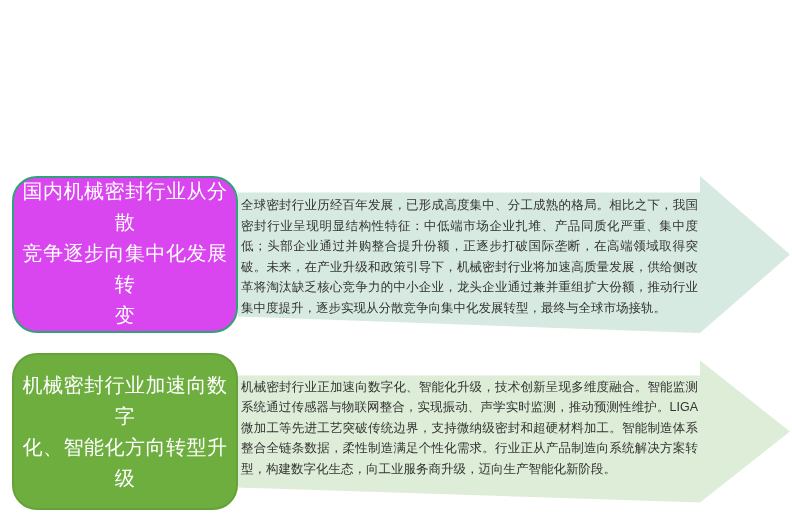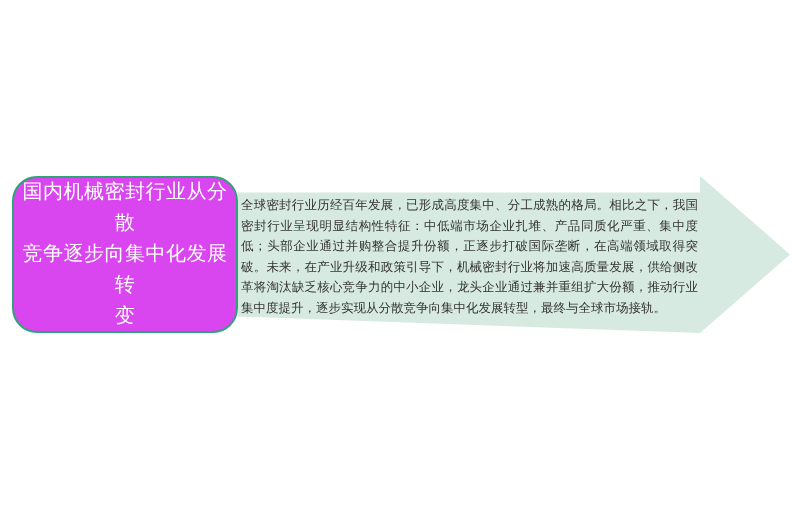--- a/index.html
+++ b/index.html
@@ -80,14 +80,23 @@
     <div class="box" style="background-color: #d946ef; border-color: rgb(47, 163, 120); align-items: flex-end;">
       <div class="box-title">国内机械密封行业从分散
 竞争逐步向集中化发展转
 变</div>
     </div>
     <div class="arrow" style="background-color: rgb(215, 234, 225);">
       <p class="arrow-text">全球密封行业历经百年发展，已形成高度集中、分工成熟的格局。相比之下，我国密封行业呈现明显结构性特征：中低端市场企业扎堆、产品同质化严重、集中度低；头部企业通过并购整合提升份额，正逐步打破国际垄断，在高端领域取得突破。未来，在产业升级和政策引导下，机械密封行业将加速高质量发展，供给侧改革将淘汰缺乏核心竞争力的中小企业，龙头企业通过兼并重组扩大份额，推动行业集中度提升，逐步实现从分散竞争向集中化发展转型，最终与全球市场接轨。</p>
     </div>
   </div>
 
+  <div class="row row-3">
+    <div class="box" style="background-color: rgb(109, 174, 62); border-color: rgb(101, 162, 57);">
+      <div class="box-title">机械密封行业加速向数字
+化、智能化方向转型升级</div>
+    </div>
+    <div class="arrow" style="background-color: rgb(222, 237, 215);">
+      <p class="arrow-text">机械密封行业正加速向数字化、智能化升级，技术创新呈现多维度融合。智能监测系统通过传感器与物联网整合，实现振动、声学实时监测，推动预测性维护。LIGA微加工等先进工艺突破传统边界，支持微纳级密封和超硬材料加工。智能制造体系整合全链条数据，柔性制造满足个性化需求。行业正从产品制造向系统解决方案转型，构建数字化生态，向工业服务商升级，迈向生产智能化新阶段。</p>
+    </div>
+  </div>
 
 </div>
 
 </body></html>

